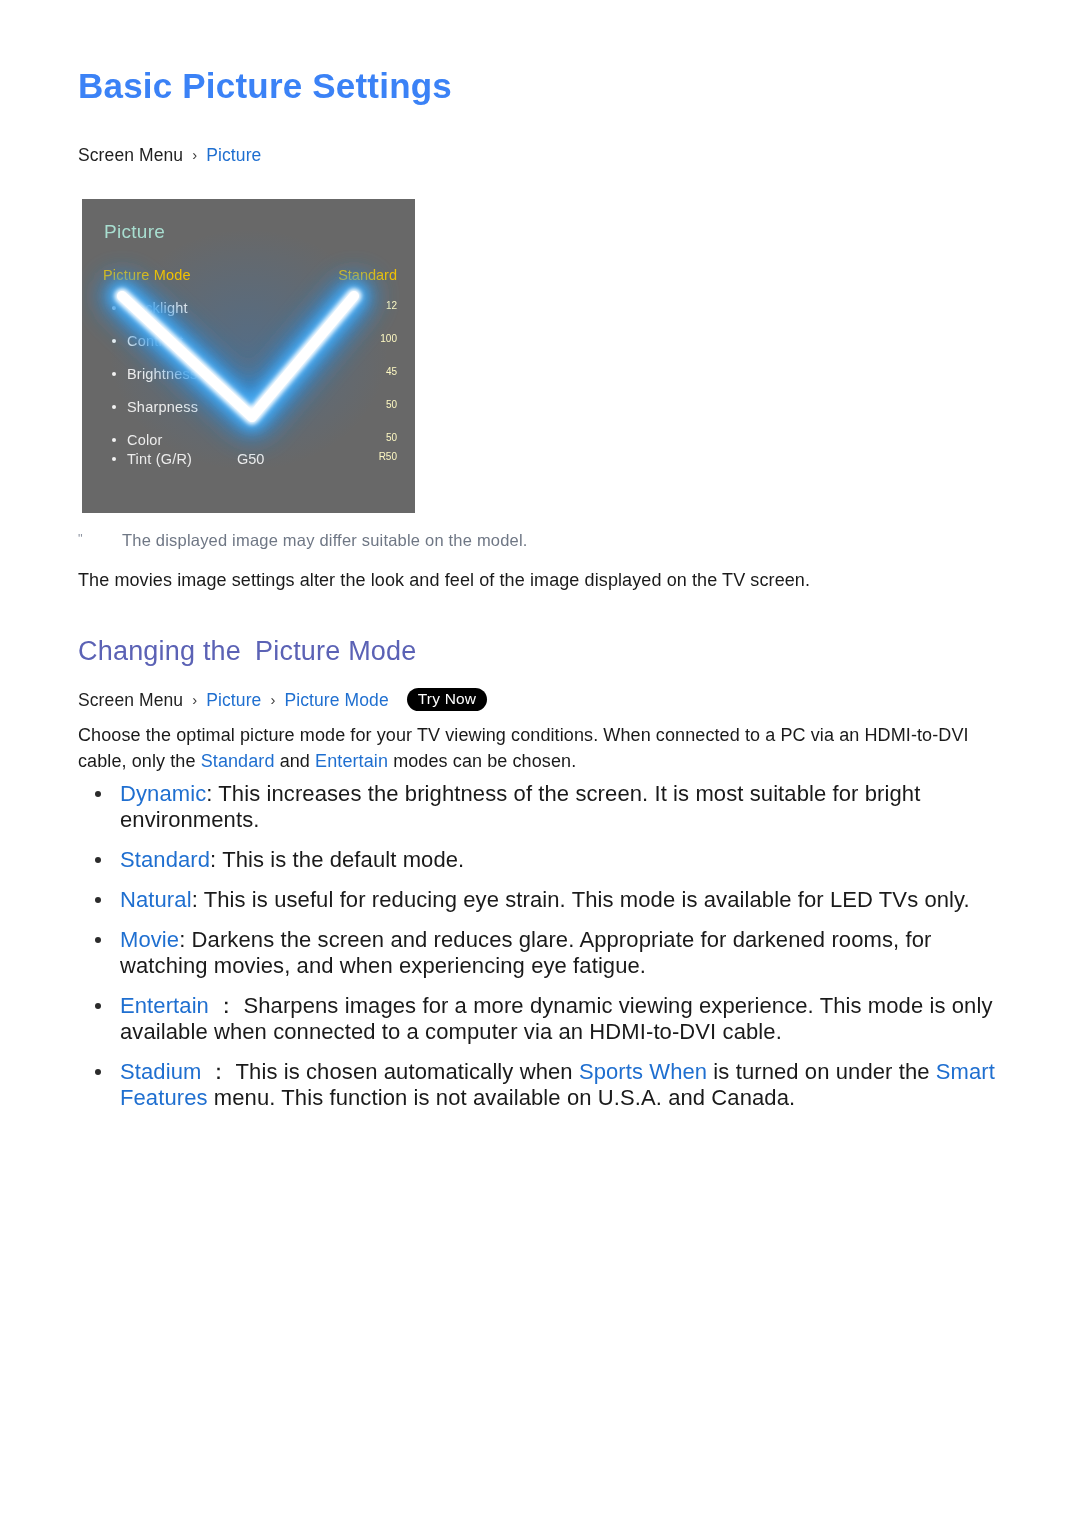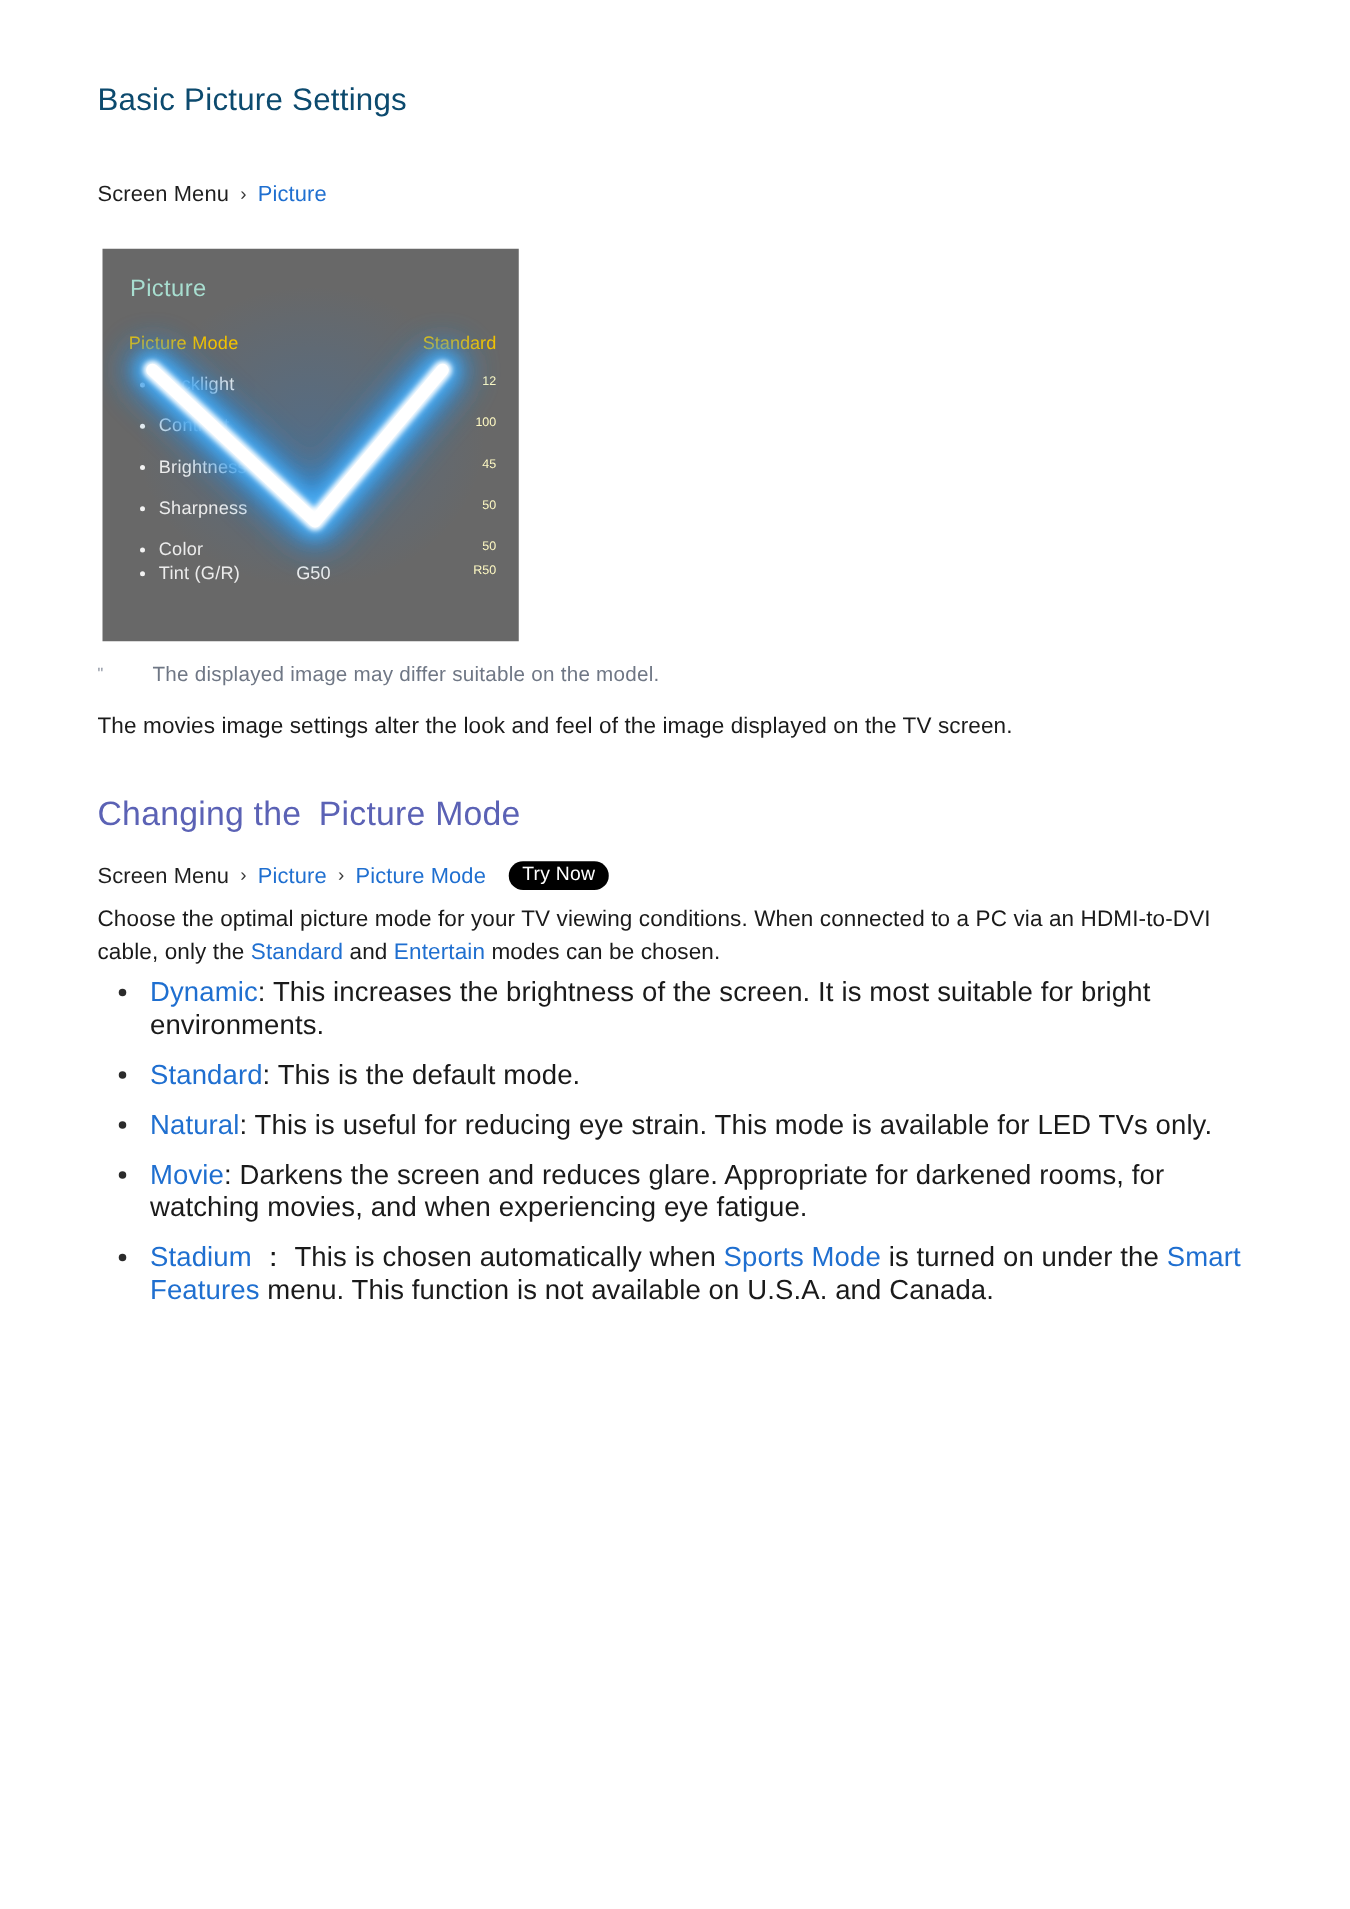--- a/index.html
+++ b/index.html
@@ -22,24 +22,24 @@
     left: 0; top: 0;
     width: 1080px;
     height: 1527px;
   }
 
   
   .page-title {
     position: absolute;
     left: 78px;
     top: 66px;
-    font-size: 25px;
-    font-weight: normal;
-    letter-spacing: 0.2px;
-    color: #0c4a6e;
+    font-size: 35px;
+    font-weight: bold;
+    letter-spacing: 0.2px;
+    color: #3b82f6;
     white-space: nowrap;
   }
 
   
   .breadcrumb {
     position: absolute;
     font-size: 17.5px;
     color: #1f1f1f;
     white-space: nowrap;
     letter-spacing: 0.1px;
@@ -347,21 +347,25 @@
     <div class="bullet-item">
       <span class="dot"></span>
       <span class="lnk">Natural</span><span>:</span><span> This is useful for reducing eye strain. This mode is available for LED TVs only.</span>
     </div>
 
     <div class="bullet-item">
       <span class="dot"></span>
       <span class="lnk">Movie</span><span>:</span><span> Darkens the screen and reduces glare. Appropriate for darkened rooms, for watching movies, and when experiencing eye fatigue.</span>
     </div>
 
-
-    <div class="bullet-item">
-      <span class="dot"></span>
-      <span class="lnk">Stadium</span><span> ：</span><span> This is chosen automatically when </span><span class="lnk">Sports Mode</span><span> is turned on under the </span><span class="lnk">Smart Features</span><span> menu. This function is not available on U.S.A. and Canada.</span>
+    <div class="bullet-item">
+      <span class="dot"></span>
+      <span class="lnk">Entertain</span><span> ：</span><span> Sharpens images for a more dynamic viewing experience. This mode is only available when connected to a computer via an HDMI-to-DVI cable.</span>
+    </div>
+
+    <div class="bullet-item">
+      <span class="dot"></span>
+      <span class="lnk">Stadium</span><span> ：</span><span> This is chosen automatically when </span><span class="lnk">Sports When</span><span> is turned on under the </span><span class="lnk">Smart Features</span><span> menu. This function is not available on U.S.A. and Canada.</span>
     </div>
 
   </div>
 
 </div>
 
 </body></html>

